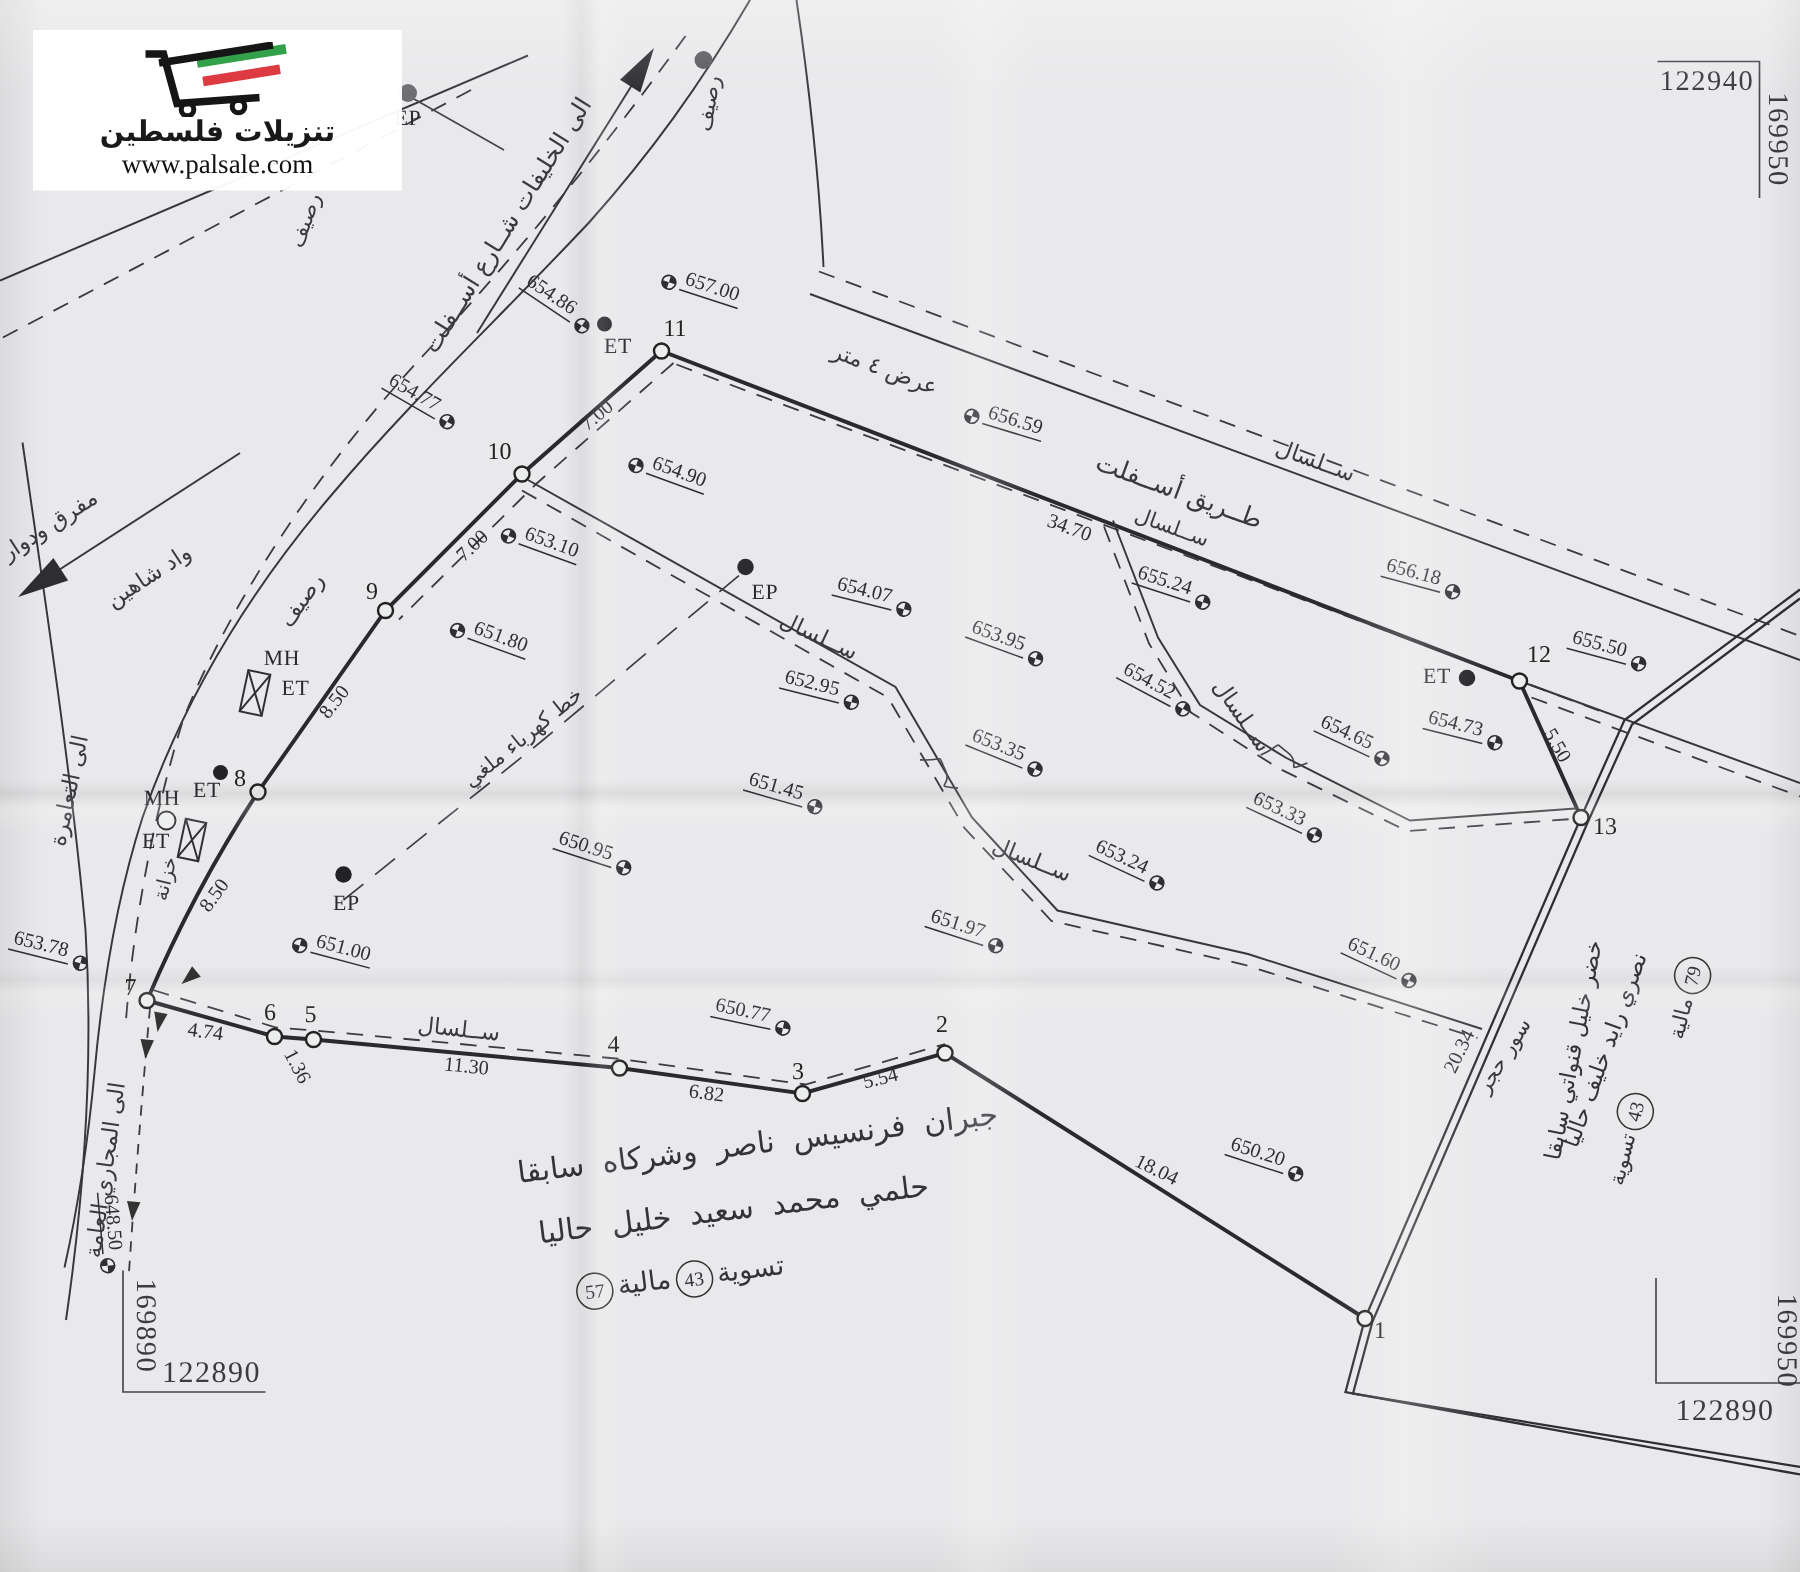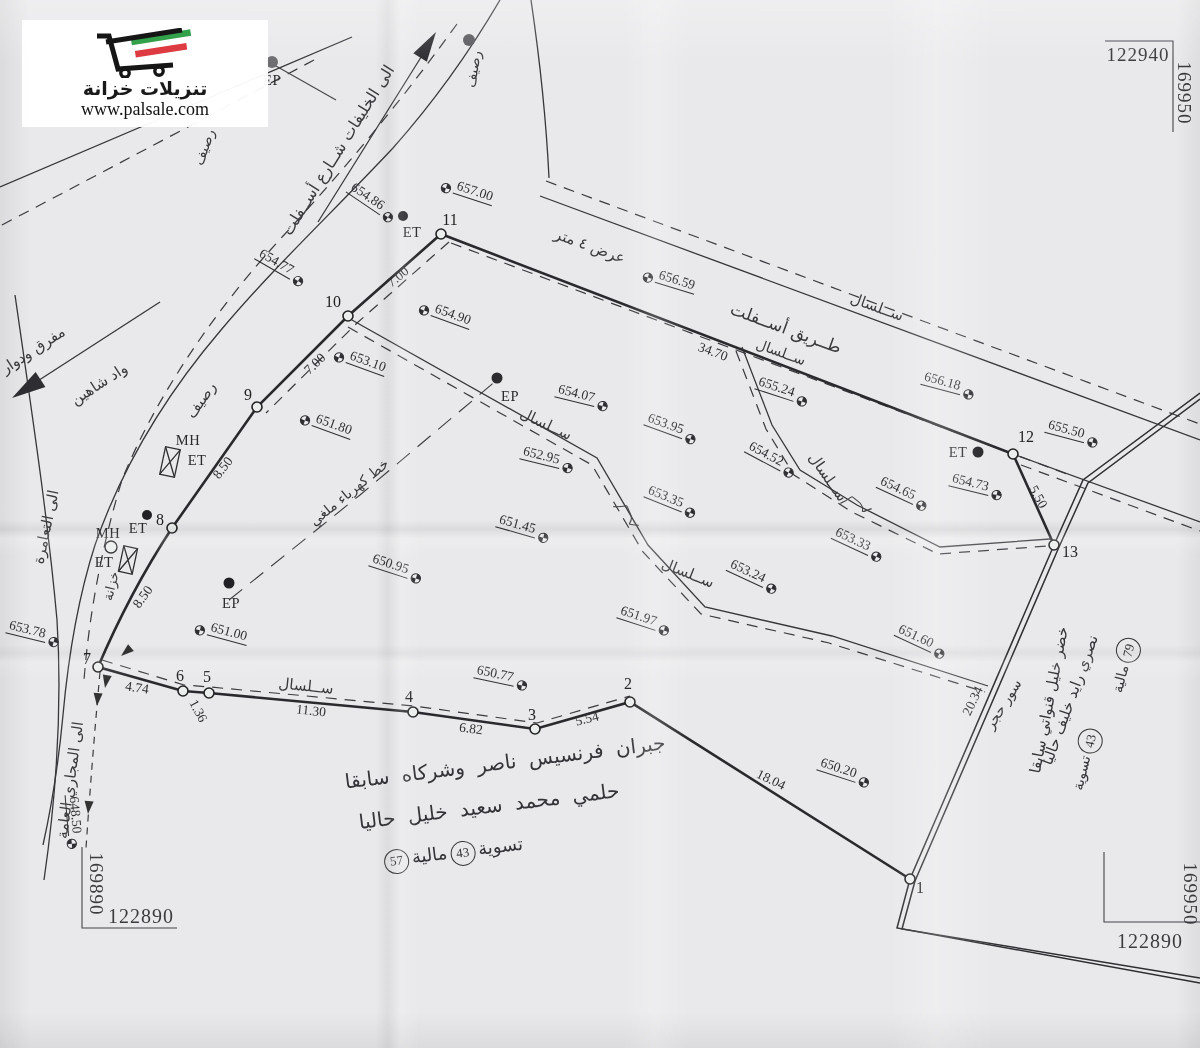--- a/index.html
+++ b/index.html
@@ -484,17 +484,17 @@
 
   <div id="logo">
     <svg width="120" height="50" viewBox="0 0 120 50">
       <rect x="46" y="6" width="60" height="6.5" fill="#33a04a" transform="rotate(-9 76 9)"></rect>
       <rect x="50" y="19" width="52" height="6.5" fill="#dd3b41" transform="rotate(-9 76 22)"></rect>
       <path d="M12,8 L24,8 L33,41 L88,37" stroke="#161616" stroke-width="5" fill="none"></path>
       <path d="M21,14 L97,2" stroke="#161616" stroke-width="5" fill="none"></path>
       <circle cx="40" cy="45" r="4.2" fill="none" stroke="#161616" stroke-width="3.4"></circle>
       <circle cx="74" cy="43" r="4.2" fill="none" stroke="#161616" stroke-width="3.4"></circle>
     </svg>
-    <div class="brand">تنزيلات خزانة</div>
+    <div class="brand">تنزيلات فلسطين</div>
     <div class="url">www.palsale.com</div>
   </div>
 
 </div>
 
 </body></html>

